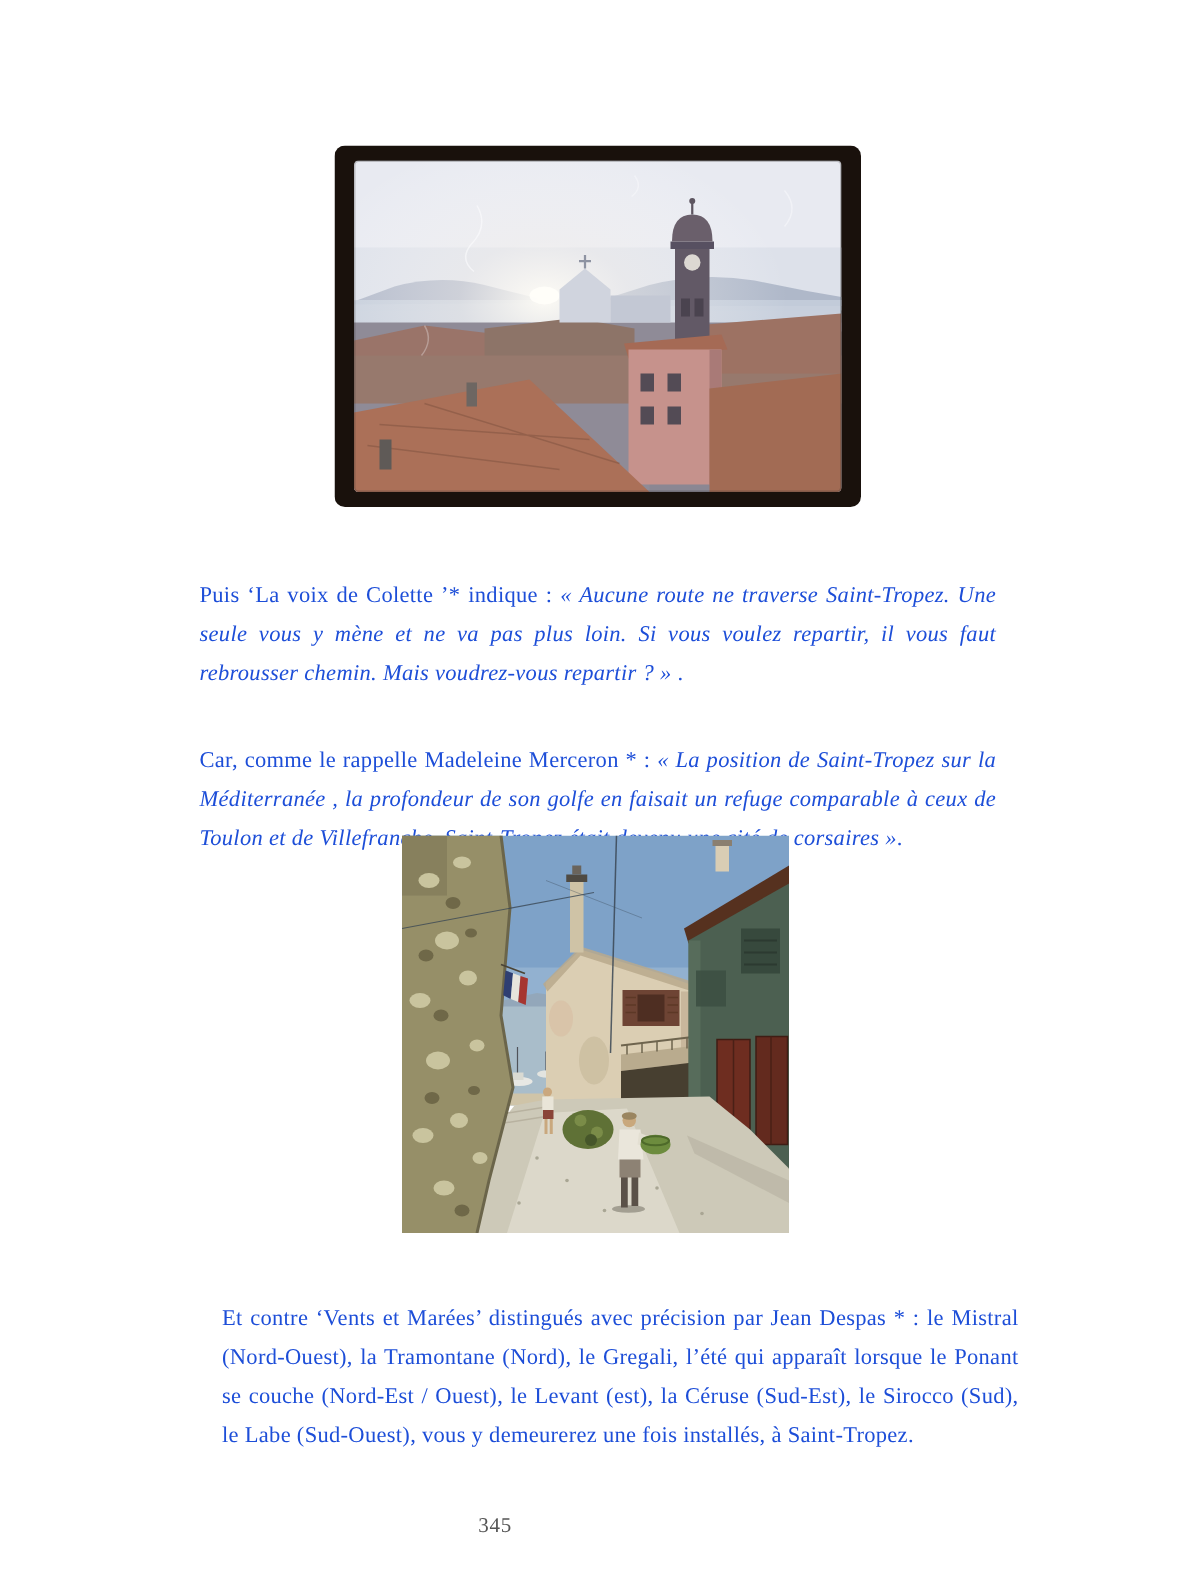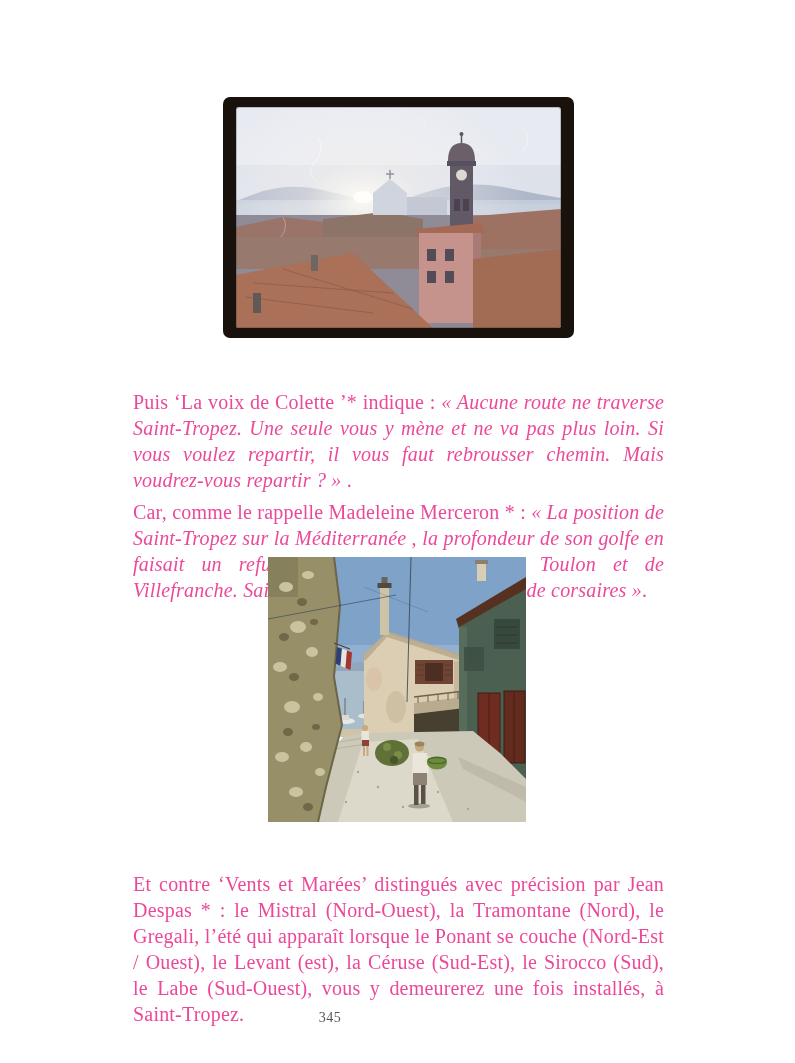--- a/index.html
+++ b/index.html
@@ -1,24 +1,24 @@
 <!DOCTYPE html>
 <html><head>
 <meta charset="utf-8">
 <style>
   html,body{margin:0;padding:0;background:#ffffff;}
   body{width:795px;height:1063px;position:relative;overflow:hidden;
        font-family:"Liberation Serif","DejaVu Serif",serif;color:#333;}
   .page{position:absolute;inset:0;background:#fff;}
-  .para{position:absolute;left:133px;width:531px;font-size:20px;line-height:26px;
-        text-align:justify;letter-spacing:.2px;color:#ec4899;}
+  .para{position:absolute;left:133px;width:531px;font-size:15px;line-height:26px;
+        text-align:justify;letter-spacing:.2px;color:#1d4ed8;}
   .para .it{font-style:italic;}
   #para-1{top:369px;}
   #para-2{top:479px;}
-  #para-3{top:851px;}
+  #para-3{top:851px;margin-left:15px;}
   .figure{position:absolute;}
   #figure-1{left:223px;top:97px;width:351px;height:241px;}
   #figure-2{left:268px;top:557px;width:258px;height:265px;}
   .pagenum{position:absolute;top:1010px;left:0;width:660px;text-align:center;
            font-size:14px;color:#555;letter-spacing:.5px;}
   svg{display:block;}
 </style>
 </head>
 <body>
 

